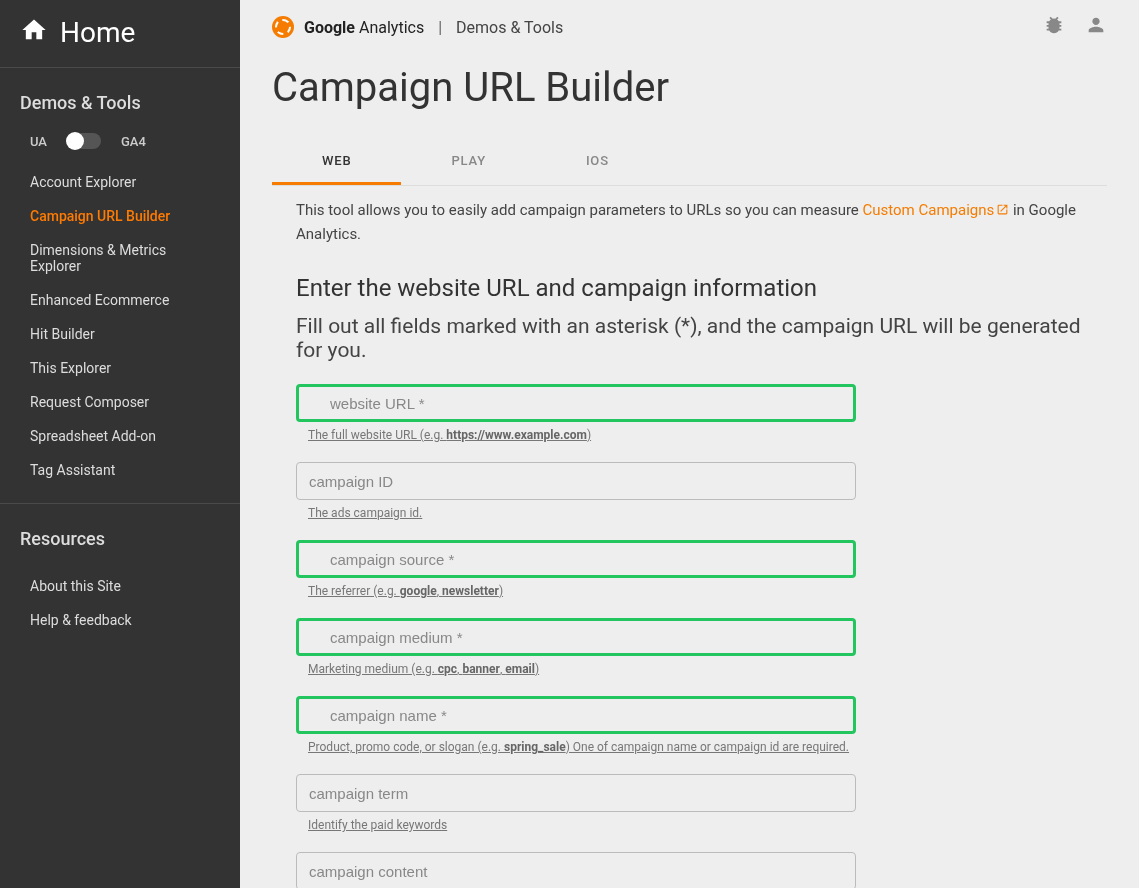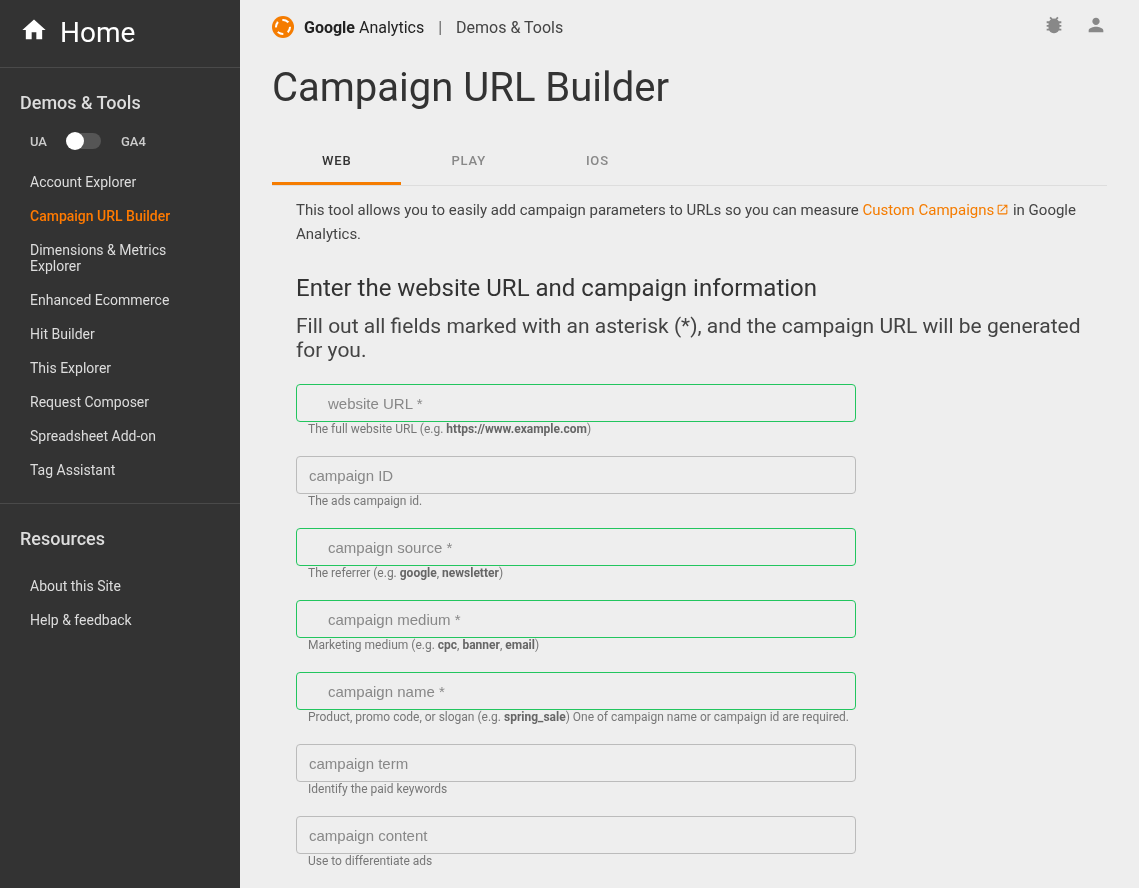--- a/index.html
+++ b/index.html
@@ -46,22 +46,22 @@
     .intro a { color: #f57c00; text-decoration: none; }
     .ext-icon { display: inline-block; width: 13px; height: 13px; margin-left: 2px; vertical-align: -1px; }
     .ext-icon svg { width: 13px; height: 13px; fill: #f57c00; }
     
     .form-heading { padding: 0 24px; font-size: 24px; font-weight: 400; color: #333; margin-bottom: 12px; }
     .form-sub { padding: 0 24px; font-size: 21px; color: #444; margin-bottom: 22px; }
     
     .form-group { padding: 0 24px; margin-bottom: 20px; }
     .input { width: 560px; height: 38px; padding: 0 12px; font-size: 15px; color: #666; background: transparent; border: 1px solid #bbb; border-radius: 4px; outline: none; }
     .input::placeholder { color: #888; }
-    .form-group.req .input { border: 1px solid #22c55e; padding-left: 31px; }
-    .hint { margin-top: 0; padding-left: 12px; font-size: 12px; color: #777; }
+    .form-group.req .input { border: 3px solid #22c55e; padding-left: 31px; }
+    .hint { margin-top: 6px; padding-left: 12px; font-size: 12px; color: #777; text-decoration: underline; }
     .hint b { font-weight: 700; color: #666; }
   </style>
 </head>
 <body>
 
 <aside class="sidebar">
   <div class="home-header">
     <span class="home-icon">
       <svg viewBox="0 0 24 24">
           <path d="M10 20v-6h4v6h5v-8h3L12 3 2 12h3v8z"></path>

